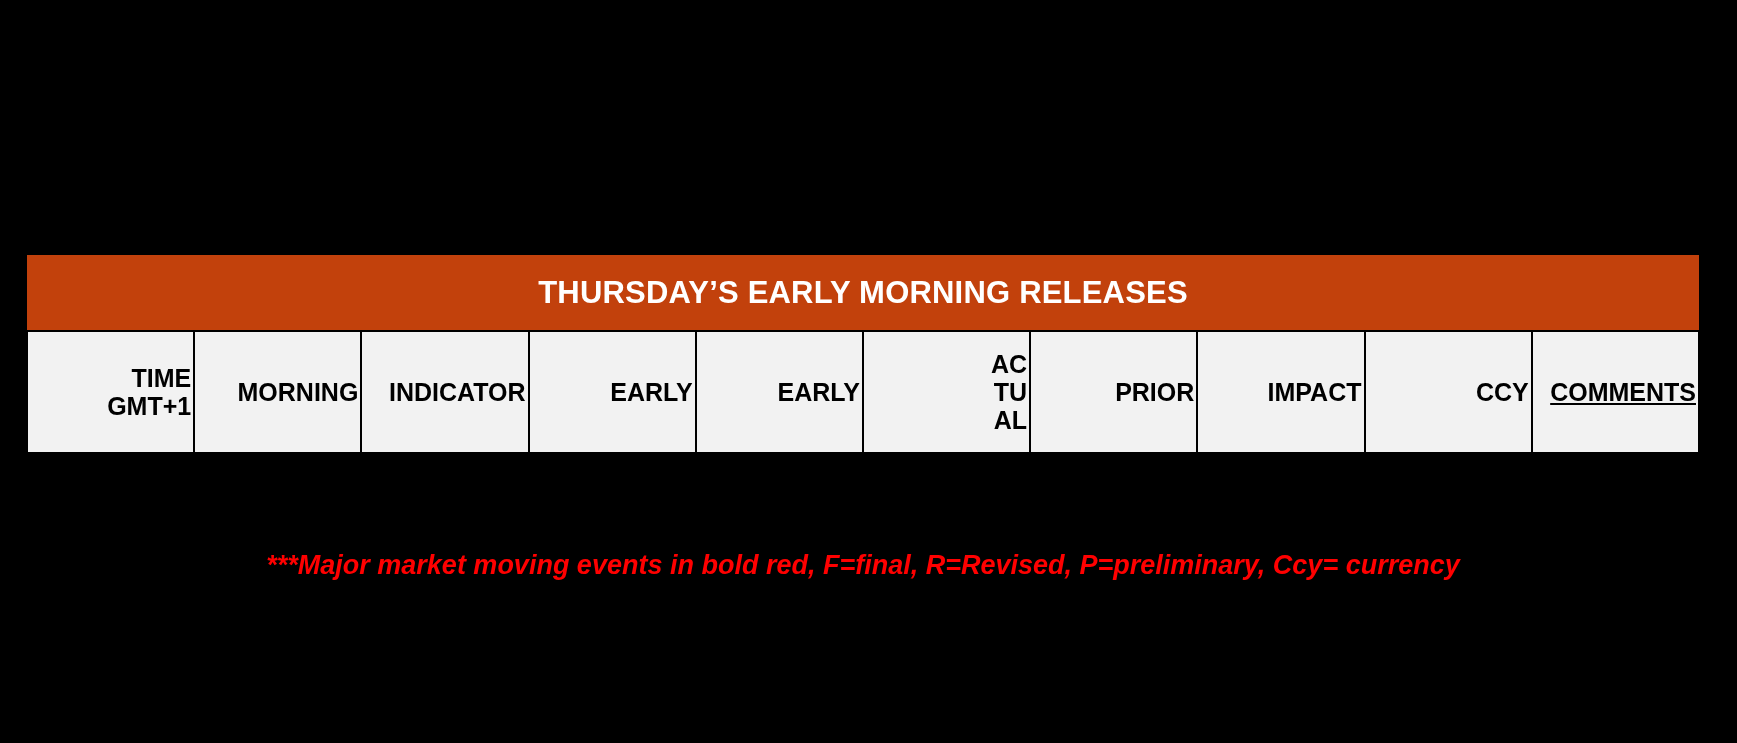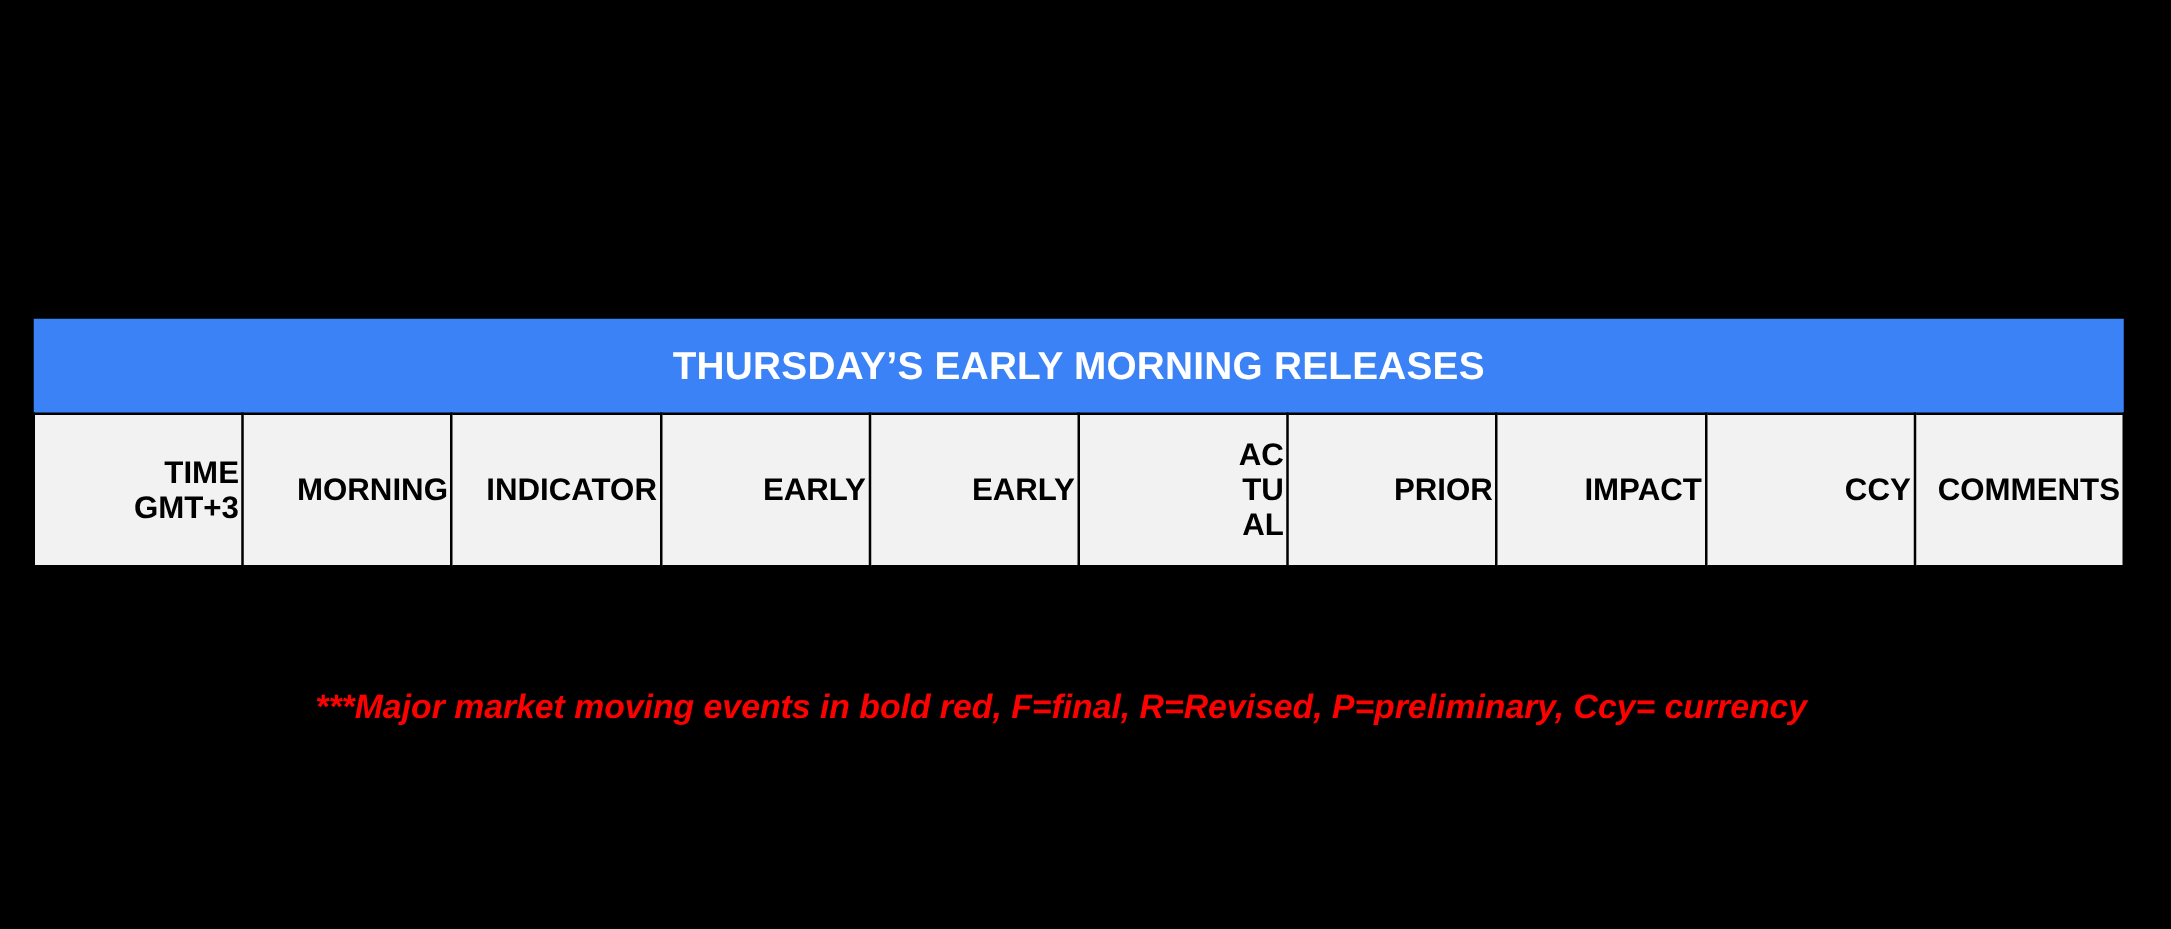--- a/index.html
+++ b/index.html
@@ -28,21 +28,21 @@
   .calendar-table {
     position: absolute;
     left: 26px;
     top: 255px;
     width: 1674px;
     border-collapse: collapse;
     table-layout: fixed;
   }
 
   .title-band {
-    background: #3b82f6;
+    background: #c2410c;
     color: #FFFFFF;
     height: 75px;
     text-align: center;
     vertical-align: middle;
     font-size: 31px;
     font-weight: bold;
     letter-spacing: 0.2px;
     border: none;
     padding: 0;
   }
@@ -58,38 +58,38 @@
     padding: 0 2px;
     border-left: 2px solid #000000;
     border-right: 2px solid #000000;
     border-top: 2px solid #000000;
     border-bottom: 2px solid #000000;
     line-height: 1.12;
     word-wrap: break-word;
     overflow-wrap: break-word;
   }
   .col-head:first-child { border-left: 2px solid #000000; }
-  .col-head:last-child  { border-right: 2px solid #000000; }
+  .col-head:last-child  { border-right: 2px solid #000000; text-decoration: underline; }
 
   
   .w-time      { width: 128px; }
   .w-region    { width: 151px; }
   .w-indicator { width: 256px; margin-left: 44px; }
   .w-period    { width: 134px; }
   .w-survey    { width: 135px; }
   .w-actual    { width: 78px; }
   .w-prior     { width: 134px; }
   .w-impact    { width: 135px; }
   .w-ccy       { width: 95px; padding-left: 22px; }
   .w-comments  { width: 428px; }
 
   
   .footnote {
     position: absolute;
-    left: 12px;
+    left: 26px;
     top: 550px;
     width: 1674px;
     text-align: center;
     color: #FF0000;
     font-size: 27px;
     font-weight: bold;
     font-style: italic;
     white-space: nowrap;
   }
 </style>
@@ -100,21 +100,21 @@
 
   <table class="calendar-table">
     <thead>
       <tr>
         <th class="title-band" colspan="10">THURSDAY’S EARLY MORNING RELEASES</th>
       </tr>
       <tr>
 
         <th class="col-head w-time">
           <span>TIME</span><br>
-          <span>GMT+3</span>
+          <span>GMT+1</span>
         </th>
 
         <th class="col-head w-region">MORNING</th>
 
         <th class="col-head w-indicator">INDICATOR</th>
 
         <th class="col-head w-period">EARLY</th>
 
         <th class="col-head w-survey">EARLY</th>
 

